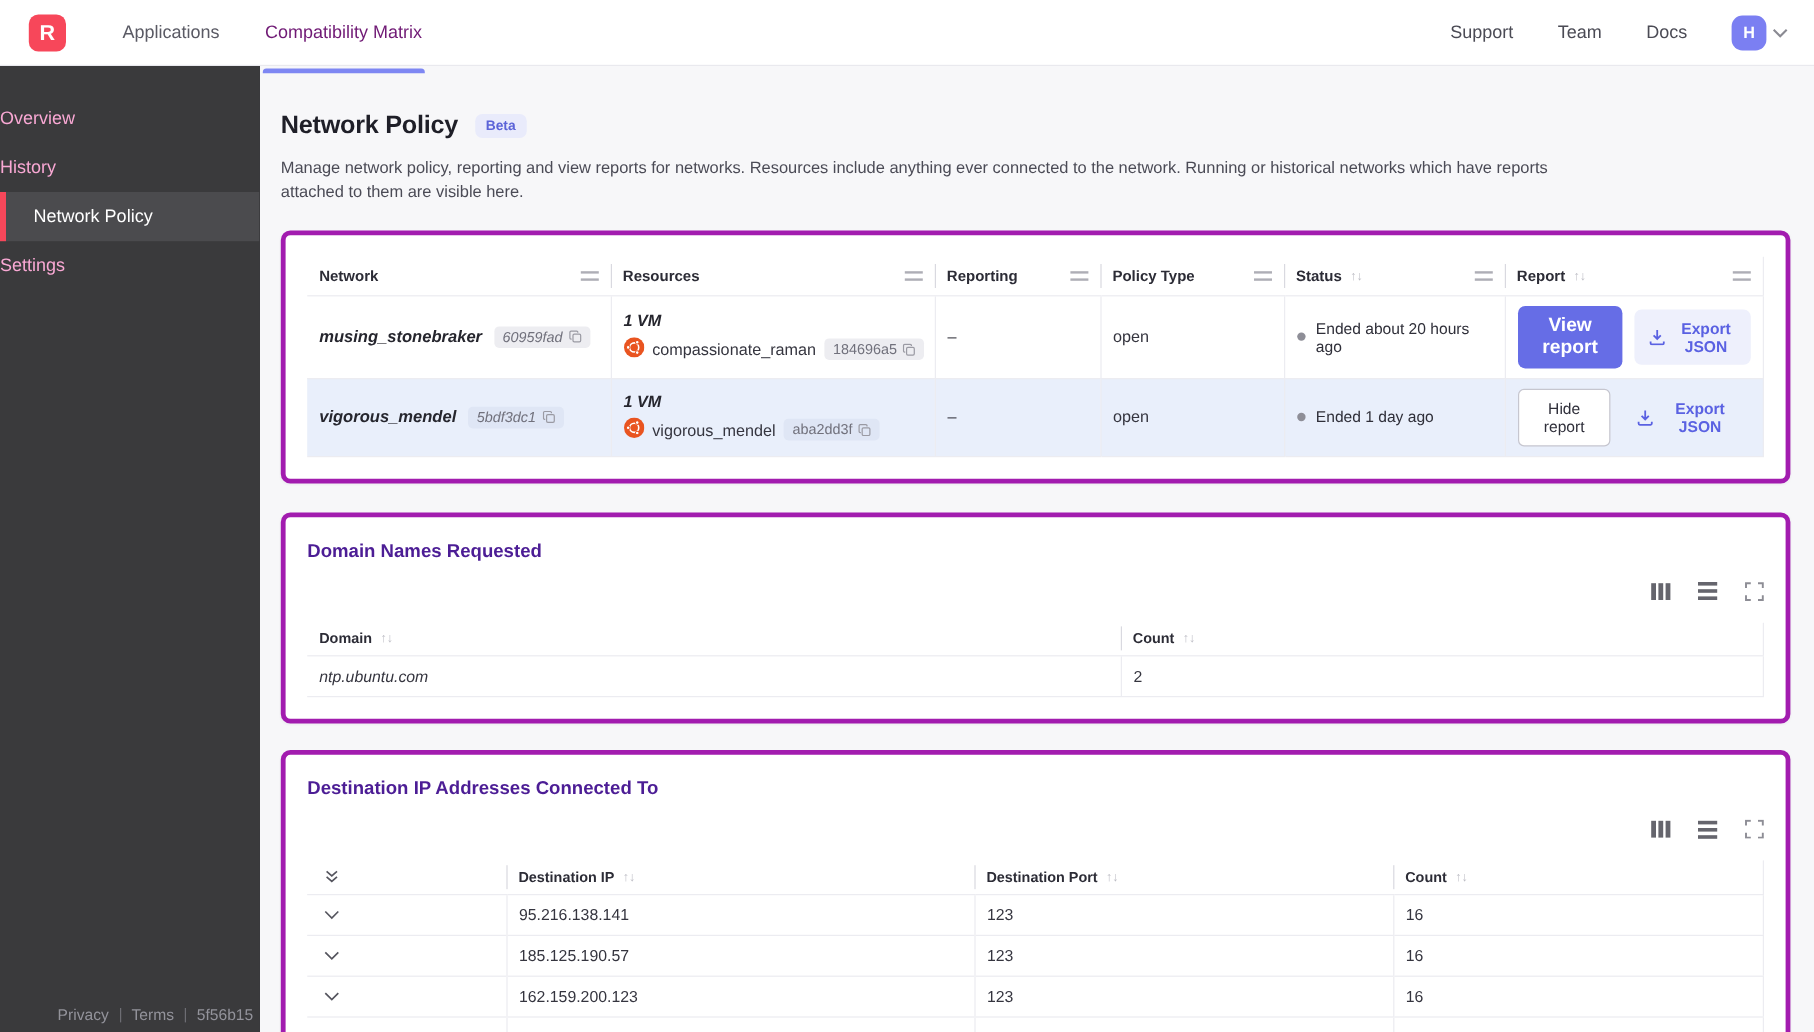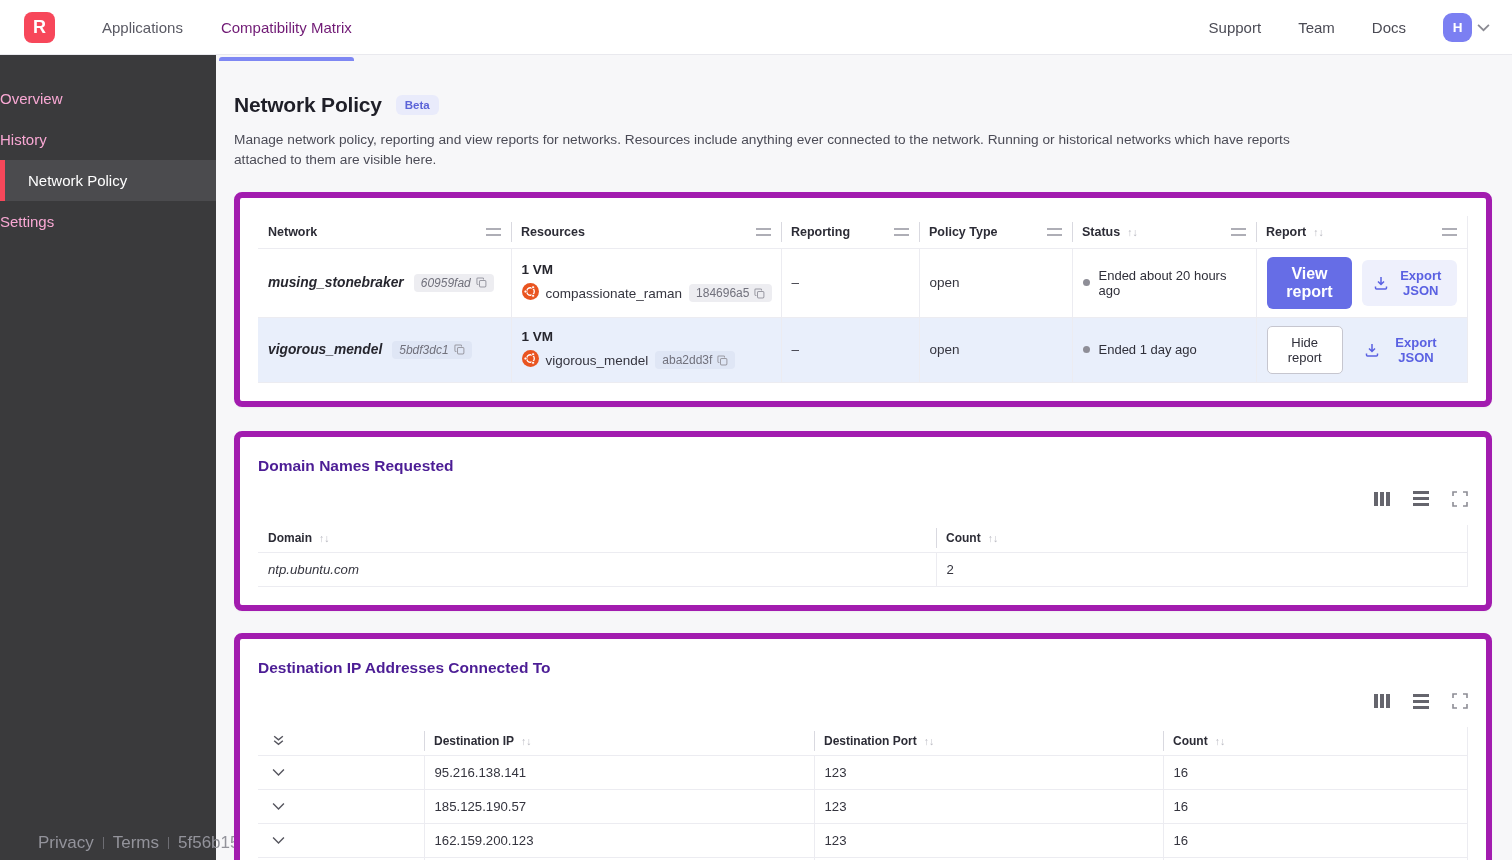--- a/index.html
+++ b/index.html
@@ -22,32 +22,32 @@
   .avatar-wrap { display:flex; align-items:center; gap:5px; cursor:pointer; }
   .avatar { width:29px; height:29px; border-radius:9px; background:#7b7ff2; color:#fff; font-size:13.5px;
     font-weight:600; display:flex; align-items:center; justify-content:center; }
   .chev { color:#8a8a92; display:flex; }
 
   
   .sidebar { position:fixed; top:55px; left:0; bottom:0; width:216px; background:#3a3a3c; padding-top:23px; }
   .side-item { height:41px; display:flex; align-items:center; color:#f9a8d4;
     font-size:15px; cursor:pointer; }
   .side-item.active { background:#4b4b4e; color:#fff; border-left:5px solid #f7475a; padding-left:23px; }
-  .side-footer { position:absolute; bottom:7px; left:38px; display:flex; align-items:center;
-    font-size:17px; color:#93939b; gap:9px; }
+  .side-footer { position:absolute; bottom:7px; left:48px; display:flex; align-items:center;
+    font-size:13px; color:#93939b; gap:9px; }
   .side-footer .vsep { width:1px; height:12px; background:#6d6d73; }
 
   
   .main { position:absolute; top:55px; left:216px; width:1296px; bottom:0; padding:38px 20px 0 18px; overflow:hidden; }
   .page-head { display:flex; align-items:center; gap:14px; }
   .page-title { margin:0; font-size:21px; color:#1f1f28; font-weight:700; letter-spacing:-0.2px; }
   .beta-chip { background:#e9ebfb; color:#5c64d8; font-size:11.5px; font-weight:600; padding:4px 9px; border-radius:6px; }
   .page-desc { margin-top:13px; max-width:1108px; font-size:13.7px; line-height:20px; color:#4b4b56; }
 
-  .card { background:#fff; border:6px solid #a21caf; border-radius:8px; box-shadow:0 1px 2px rgba(20,20,40,0.04); }
+  .card { background:#fff; border:4px solid #a21caf; border-radius:8px; box-shadow:0 1px 2px rgba(20,20,40,0.04); }
   .card-networks { margin-top:22px; padding:18px; }
   .card-domains { margin-top:24px; padding:20px 18px 18px; }
   .card-dest { margin-top:22px; padding:20px 18px 18px; }
   .card-title { font-size:15.5px; font-weight:700; color:#4c1d95; }
   .toolbar { display:flex; justify-content:flex-end; align-items:center; gap:23px; margin-top:15px; height:18px; }
   .ic-cols { display:flex; gap:2px; cursor:pointer; }
   .ic-cols span { width:4px; height:14px; background:#65656d; }
   .ic-rows { display:flex; flex-direction:column; gap:3px; cursor:pointer; }
   .ic-rows span { width:16px; height:3px; background:#65656d; }
   .ic-expand { color:#8d8d95; display:flex; cursor:pointer; }
@@ -67,21 +67,21 @@
   .tbl tr.bordered-bottom td { border-bottom:1px solid #ececf1; }
   .row-selected td { background:#e9effb; }
 
   .net-tbl td { height:55px; }
   .net-name { font-weight:700; font-size:13.8px; color:#26262e; }
   .cell-flex { display:flex; align-items:center; gap:10px; }
   .chip { display:inline-flex; align-items:center; gap:5px; background:#ededf1; padding:2px 7px;
     border-radius:4px; font-size:12px; color:#71717c; cursor:pointer; }
   .row-selected .chip { background:#dfe6f5; }
   .copy-ic { color:#9a9aa3; display:flex; }
-  .res-count { font-weight:700; font-size:13.5px; color:#26262e; margin-bottom:6px; }
+  .res-count { font-weight:700; font-size:13.5px; color:#26262e; margin-bottom:6px;font-style:italic; }
   .res-line { display:flex; align-items:center; gap:7px; }
   .muted { color:#9b9ba5; }
   .status-line { display:flex; align-items:center; gap:9px; font-size:13px; color:#2f2f39; }
   .dot { width:7px; height:7px; border-radius:50%; background:#8e8e97; flex:0 0 auto; }
   .report-cell { display:flex; align-items:center; gap:10px; }
   .btn-primary { border:none; background:#666de6; color:#fff; font-family:inherit; font-size:16px;
     font-weight:600; padding:8px 13px; border-radius:6px; cursor:pointer; }
   .btn-outline { background:#fff; border:1px solid #c6c6cf; color:#2f2f3a; font-family:inherit;
     font-size:13px; font-weight:400; padding:8px 12px; border-radius:5px; cursor:pointer; }
   .btn-export { display:inline-flex; align-items:center; gap:8px; background:#eef0fc; border:none;

